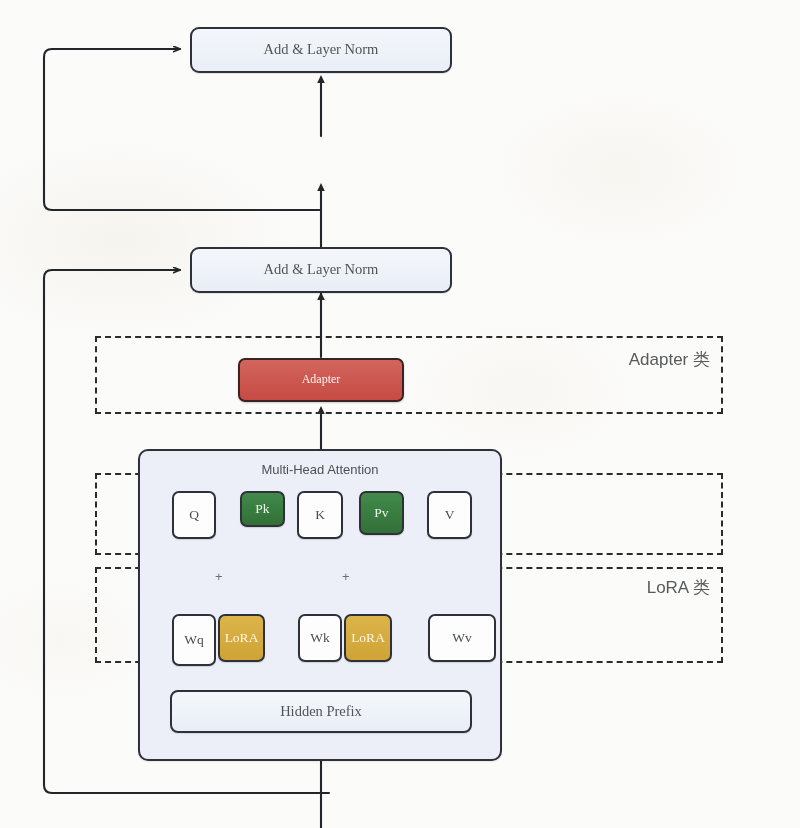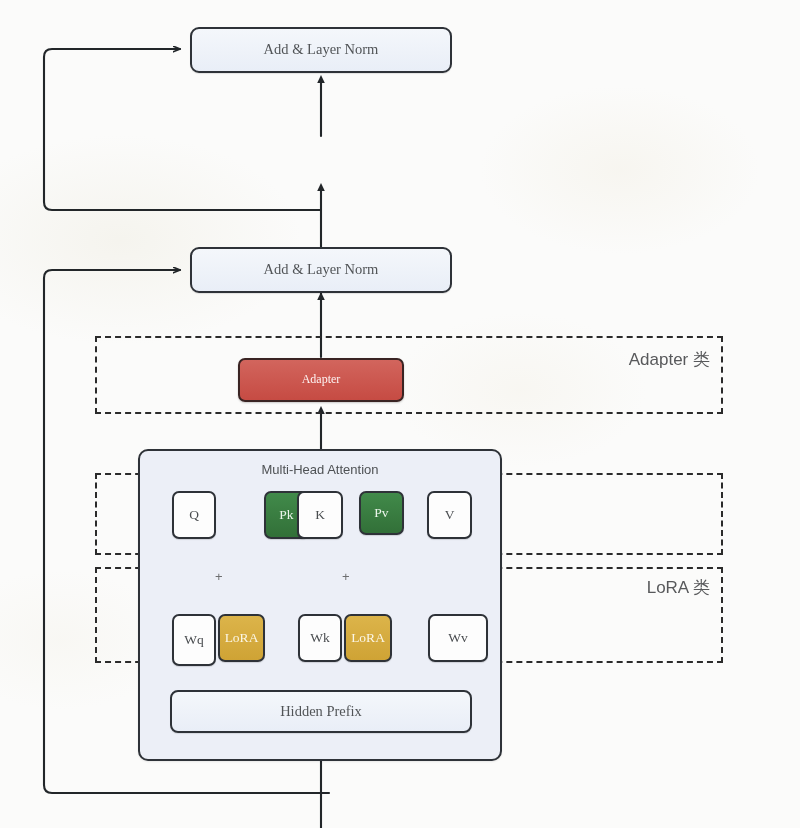--- a/index.html
+++ b/index.html
@@ -184,29 +184,29 @@
   </div>
 
   <div class="node slab" style="left:190px; top:27px; width:262px; height:46px;">Add &amp; Layer Norm</div>
 
 
   <div class="node slab" style="left:190px; top:247px; width:262px; height:46px;">Add &amp; Layer Norm</div>
 
   <div class="node adapter" style="left:238px; top:358px; width:166px; height:44px;">Adapter</div>
 
   <div class="node chip chip-plain" style="left:172px; top:491px; width:44px; height:48px;">Q</div>
-  <div class="node chip chip-green" style="left:264px; top:491px; width:45px; height:48px;">Pk</div>
+  <div class="node chip chip-green" style="left:240px; top:491px; width:45px; height:36px;">Pk</div>
   <div class="node chip chip-plain" style="left:297px; top:491px; width:46px; height:48px;">K</div>
   <div class="node chip chip-green" style="left:359px; top:491px; width:45px; height:44px;">Pv</div>
   <div class="node chip chip-plain" style="left:427px; top:491px; width:45px; height:48px;">V</div>
 
   <div class="plus-label" style="left:215px; top:569px;">+</div>
   <div class="plus-label" style="left:342px; top:569px;">+</div>
 
   <div class="node chip chip-plain" style="left:172px; top:614px; width:44px; height:52px;">Wq</div>
   <div class="node chip chip-gold" style="left:218px; top:614px; width:47px; height:48px;">LoRA</div>
   <div class="node chip chip-plain" style="left:298px; top:614px; width:44px; height:48px;">Wk</div>
   <div class="node chip chip-gold" style="left:344px; top:614px; width:48px; height:48px;">LoRA</div>
-  <div class="node chip chip-plain" style="left:428px; top:614px; width:60px; height:48px;">Wv</div>
+  <div class="node chip chip-plain" style="left:428px; top:614px; width:68px; height:48px;">Wv</div>
 
   <div class="node slab" style="left:170px; top:690px; width:302px; height:43px; border-radius:8px;">Hidden Prefix</div>
 
 </div>
 
 </body></html>

